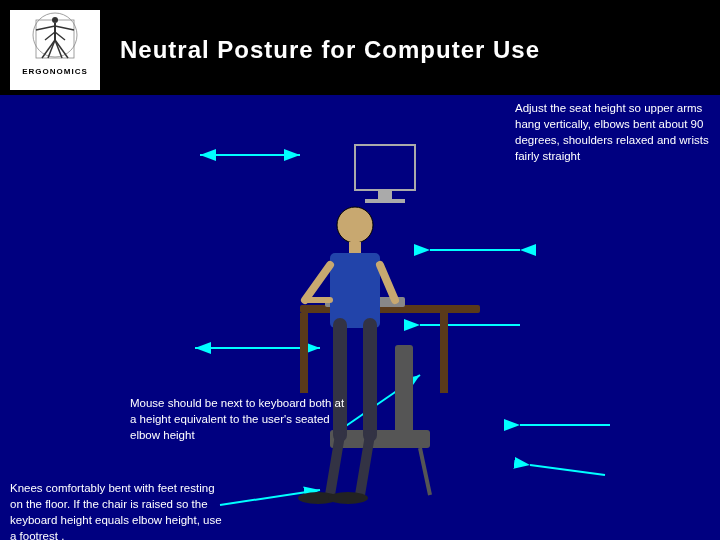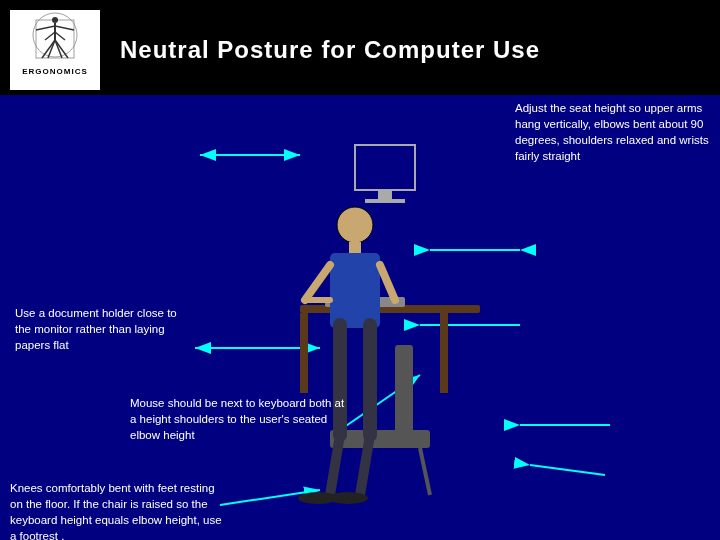--- a/index.html
+++ b/index.html
@@ -246,22 +246,21 @@
 
       <line x1="140" y1="310" x2="130" y2="370" stroke="#334" stroke-width="10" stroke-linecap="round"></line>
       <line x1="170" y1="310" x2="160" y2="370" stroke="#334" stroke-width="10" stroke-linecap="round"></line>
 
       <ellipse cx="118" cy="373" rx="20" ry="6" fill="#222"></ellipse>
       <ellipse cx="148" cy="373" rx="20" ry="6" fill="#222"></ellipse>
     </svg>
   </div>
 
 
-  <div class="text-block text-block-doc-holder">Use a document holder close to the monitor rather than laying papers flat</div>
-
-  <div class="text-block text-block-mouse">Mouse should be next to keyboard both at a height shoulders to the user's seated elbow height</div>
+
+  <div class="text-block text-block-mouse">Mouse should be next to keyboard both at a height equivalent to the user's seated elbow height</div>
 
   <div class="text-block text-block-knees">Knees comfortably bent with feet resting on the floor.  If the chair is raised so the keyboard height equals elbow height, use a footrest .</div>
 
   <div class="text-block text-block-seat">Adjust the seat height so upper arms hang vertically, elbows bent about 90 degrees, shoulders relaxed and wrists fairly straight</div>
 
 
 </div>
 
 </body></html>

